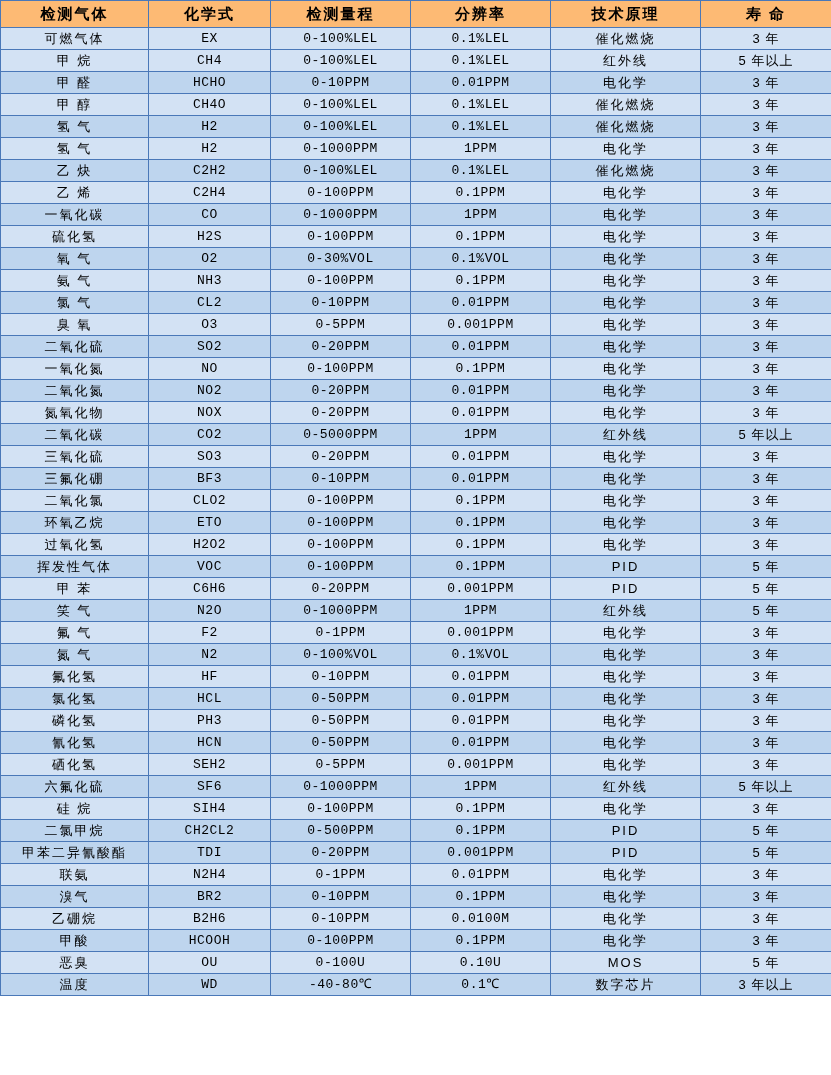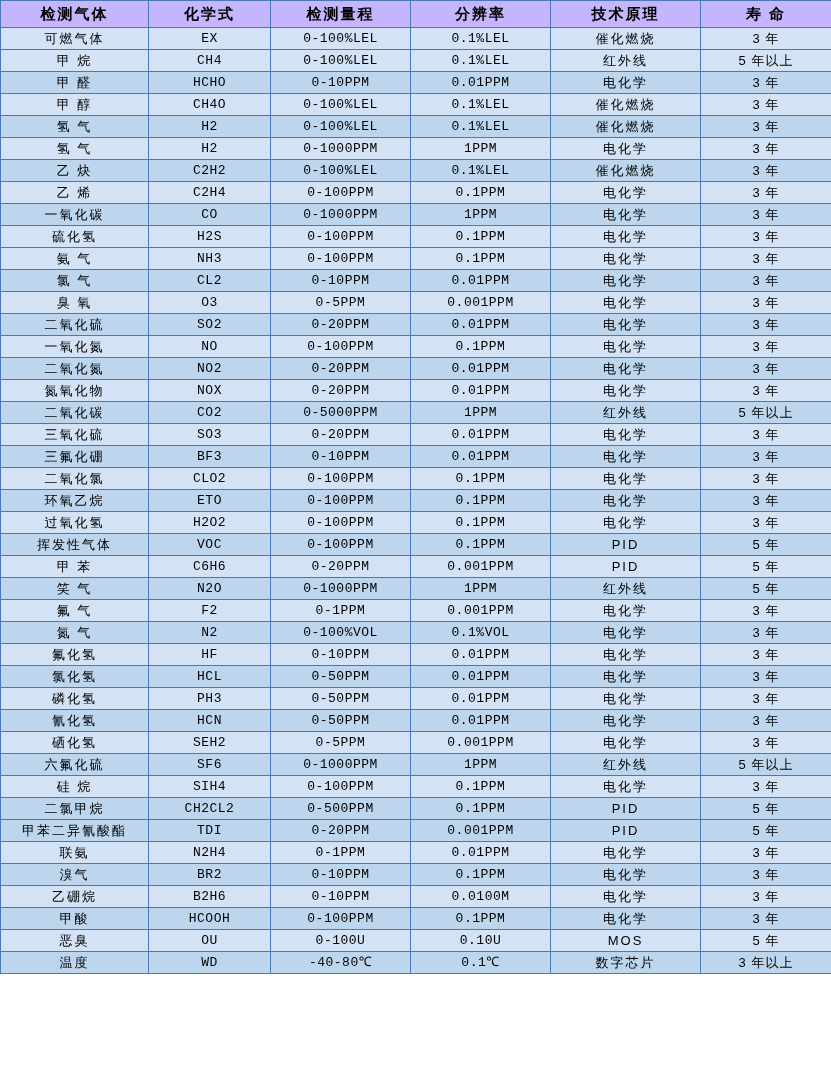--- a/index.html
+++ b/index.html
@@ -29,21 +29,21 @@
     border: 1px solid #4a78b8;
     text-align: center;
     vertical-align: middle;
     color: #000000;
     padding: 0;
     overflow: hidden;
     white-space: nowrap;
   }
   table.gas-table th {
     height: 26px;
-    background: #c4b5fd;
+    background: #fdba74;
     font-size: 15px;
     font-weight: bold;
     letter-spacing: 2px;
   }
   table.gas-table tbody tr {
     height: 21px;
     margin-left: 6px;
   }
   table.gas-table tbody td {
     font-size: 13px;
@@ -164,20 +164,28 @@
         <td class="life">3 年</td>
       </tr>
       <tr class="odd">
         <td class="name">硫化氢</td>
         <td class="mono">H2S</td>
         <td class="mono">0-100PPM</td>
         <td class="mono">0.1PPM</td>
         <td class="name">电化学</td>
         <td class="life">3 年</td>
       </tr>
+      <tr class="even">
+        <td class="name">氧 气</td>
+        <td class="mono">O2</td>
+        <td class="mono">0-30%VOL</td>
+        <td class="mono">0.1%VOL</td>
+        <td class="name">电化学</td>
+        <td class="life">3 年</td>
+      </tr>
       <tr class="odd">
         <td class="name">氨 气</td>
         <td class="mono">NH3</td>
         <td class="mono">0-100PPM</td>
         <td class="mono">0.1PPM</td>
         <td class="name">电化学</td>
         <td class="life">3 年</td>
       </tr>
       <tr class="even">
         <td class="name">氯 气</td>

